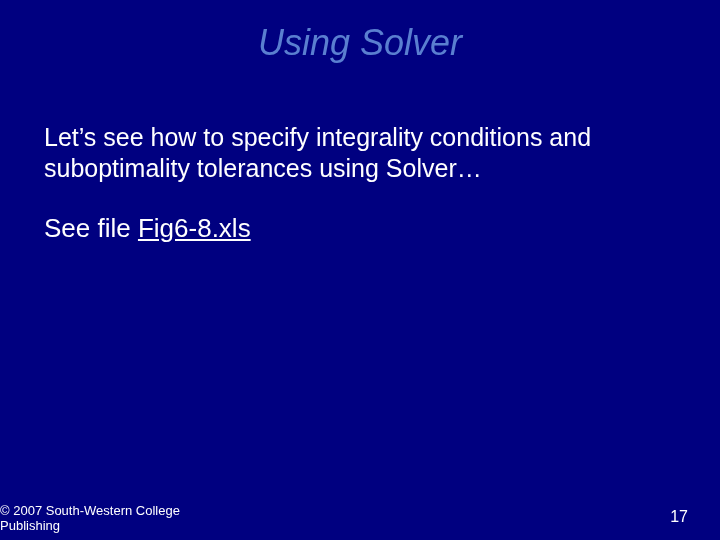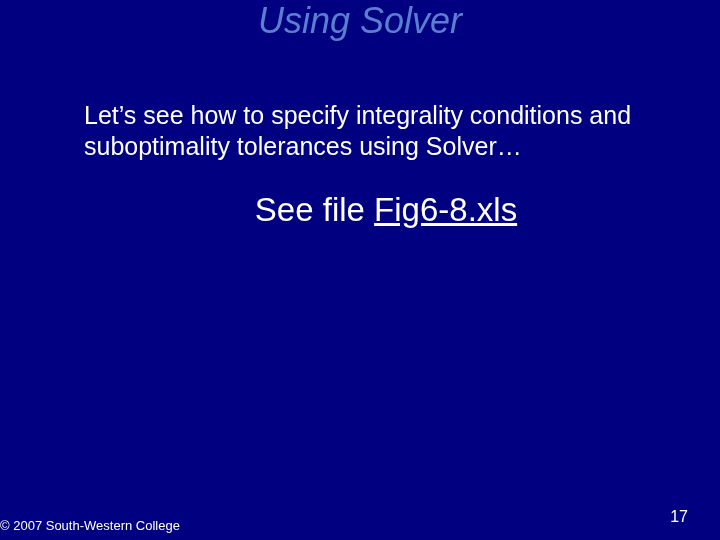--- a/index.html
+++ b/index.html
@@ -16,34 +16,33 @@
     color: #ffffff;
     font-family: Arial, Helvetica, sans-serif;
     position: relative;
     box-sizing: border-box;
   }
   .title {
     font-style: italic;
     color: #5a7fd0;
     font-size: 36px;
     text-align: center;
+    padding-top: 22px;
     font-weight: 400;
   }
   .body {
     padding: 58px 32px 0 44px;
-    margin-left: 40px;
   }
   .para {
     font-size: 25px;
     line-height: 1.25;
     margin: 0 0 28px 0;
   }
   .see-file {
-    text-align: center;
-    font-size: 33px;
+    font-size: 26px;
   }
   .see-file .link {
     text-decoration: underline;
   }
   .footer-copy {
     position: absolute;
     bottom: 6px;
     left: 0;
     width: 100%;
     font-size: 13px;
@@ -66,17 +65,18 @@
   <div class="body">
     <p class="para">Let’s see how to specify integrality conditions and suboptimality tolerances using Solver…</p>
 
     <div class="see-file">
       <span>See file </span><span class="link">Fig6-8.xls</span>
     </div>
   </div>
 
   <div class="footer-copy">
     <div>© 2007 South-Western College</div>
+    <div>Publishing</div>
   </div>
 
   <div class="page-num">17</div>
 
 </div>
 
 </body></html>

